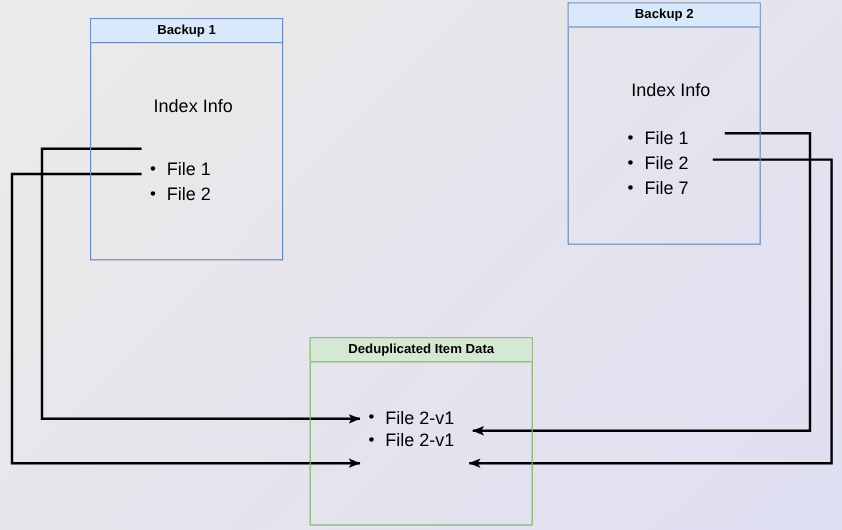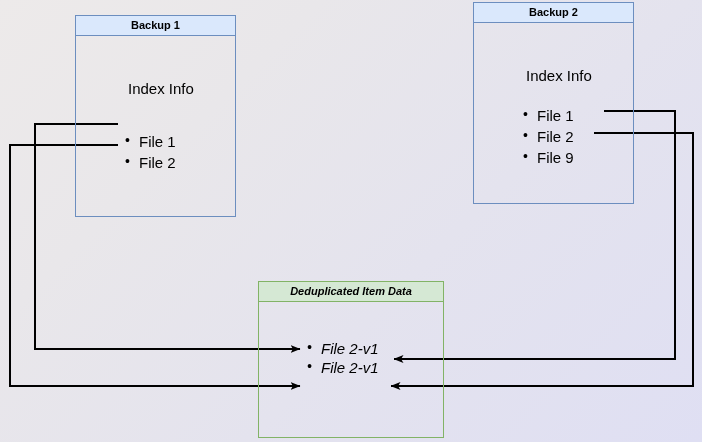--- a/index.html
+++ b/index.html
@@ -56,21 +56,20 @@
 
   .box.blue {
     border-color: #6c8ebf;
   }
   .box.blue .box-header {
     background: #dae8fc;
     border-bottom-color: #6c8ebf;
   }
   .box.green {
     border-color: #82b366;
-    font-style: italic;
   }
   .box.green .box-header {
     background: #d5e8d4;
     border-bottom-color: #82b366;
   }
 
   .index-label {
     position: absolute;
     font-size: 15px;
     color: #000;
@@ -144,21 +143,21 @@
     </div>
   </div>
 
   <div class="box blue" style="left:473px; top:2px; width:161px; height:202px;">
     <div class="box-header">Backup 2</div>
     <div class="box-body">
       <div class="index-label" style="left:24px; top:44px;">Index Info</div>
       <ul class="bullets" style="left:49px; top:82px;">
         <li>File 1</li>
         <li>File 2</li>
-        <li>File 9</li>
+        <li>File 7</li>
       </ul>
     </div>
   </div>
 
   <div class="box green" style="left:258px; top:281px; width:186px; height:157px;">
     <div class="box-header">Deduplicated Item Data</div>
     <div class="box-body">
       <ul class="bullets dedup" style="left:48px; top:37px;">
         <li>File 2-v1</li>
         <li>File 2-v1</li>

